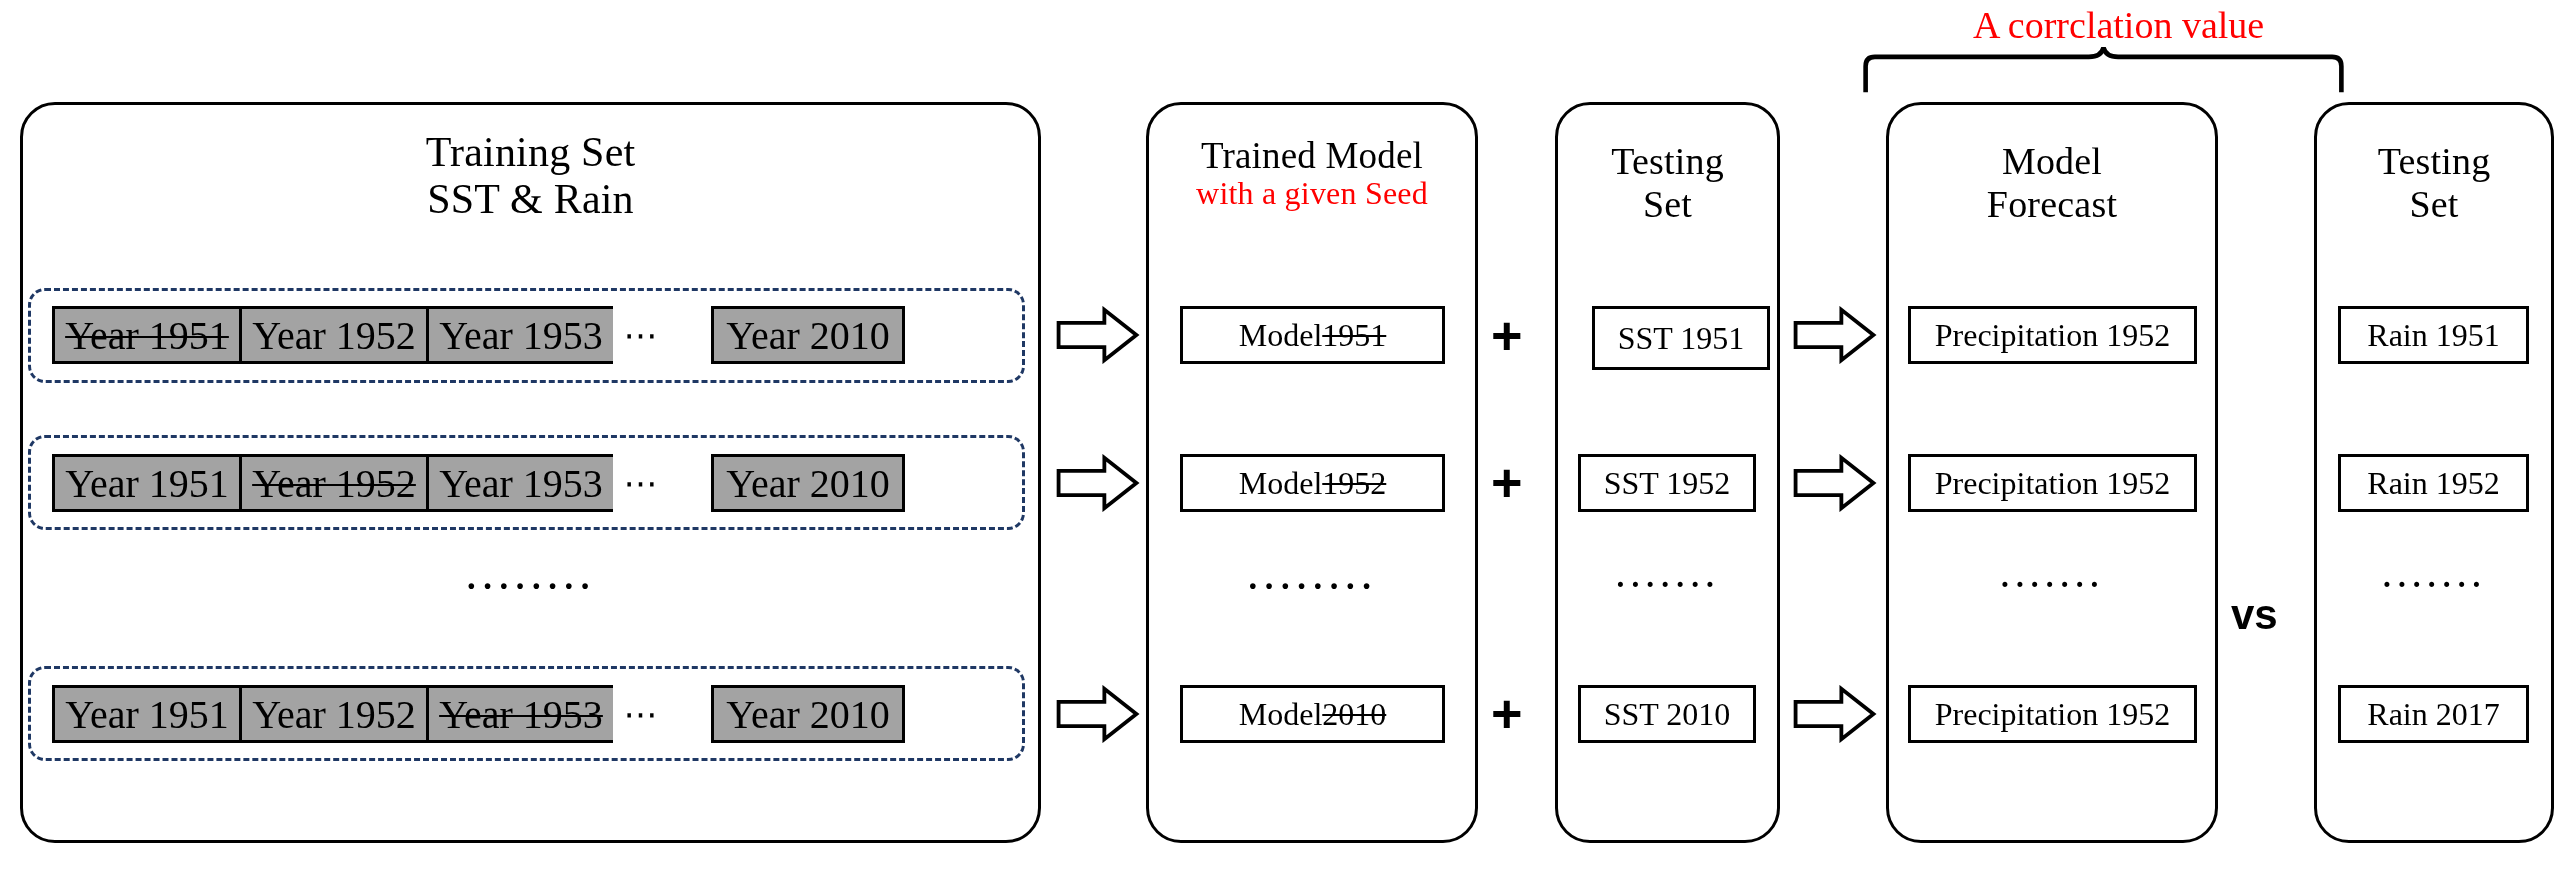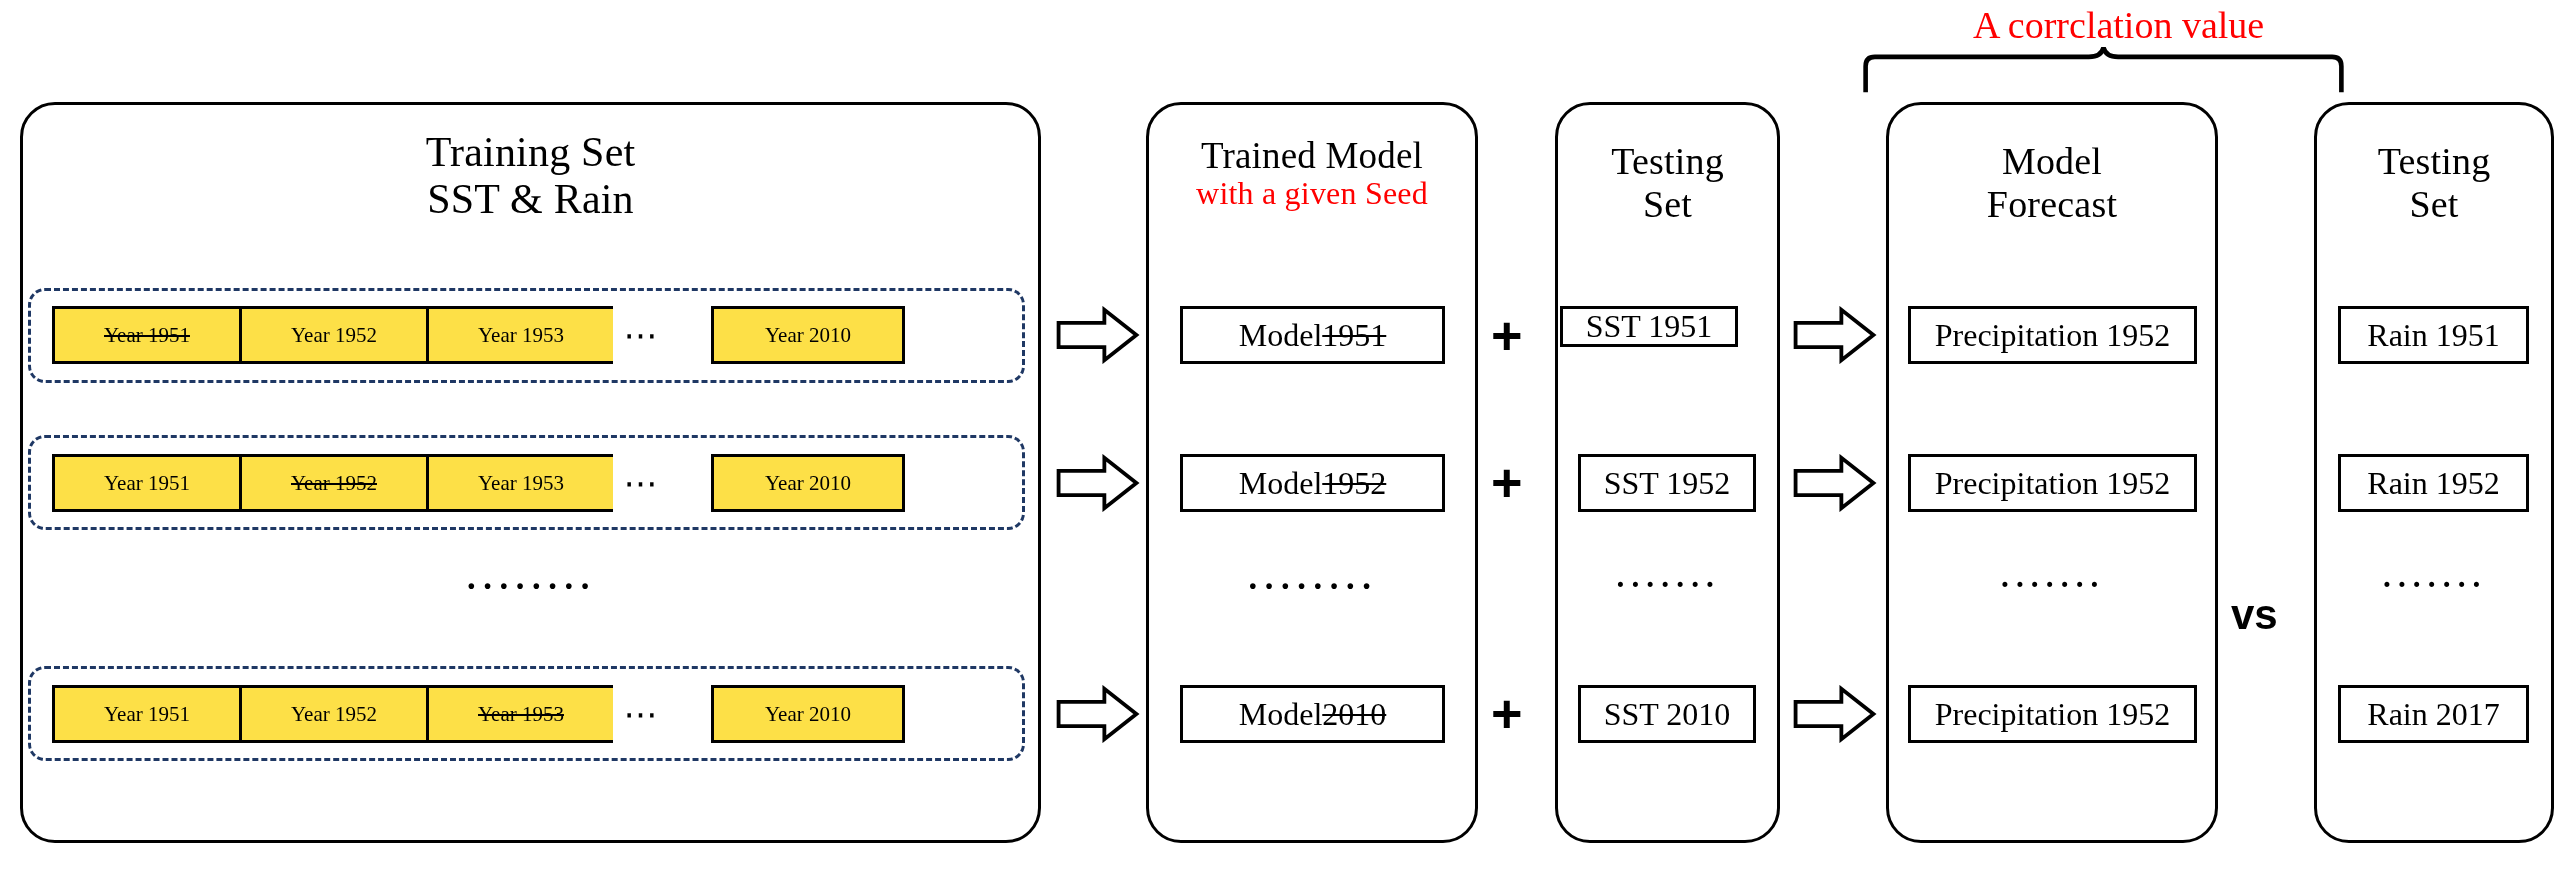--- a/index.html
+++ b/index.html
@@ -13,22 +13,22 @@
 
   .panel-title{position:absolute;left:0;right:0;text-align:center;line-height:1.12;
                font-size:42px;letter-spacing:0.2px;}
   .panel-title .red{color:#ff0000;display:block;}
 
   
   .dashrow{position:absolute;border:3.1px dashed #1f3864;border-radius:17px;box-sizing:border-box;background:transparent;}
 
   
   .cellstrip{position:absolute;display:flex;align-items:stretch;}
-  .cell{border:3.1px solid #000;border-right-width:0;box-sizing:border-box;background:#fde047;
-        display:flex;align-items:center;justify-content:center;font-size:21px;white-space:nowrap;}
+  .cell{border:3.1px solid #000;border-right-width:0;box-sizing:border-box;background:#a3a3a3;
+        display:flex;align-items:center;justify-content:center;font-size:40px;white-space:nowrap;}
   .cell:last-child{border-right-width:3.1px;}
   .cell.sep{border:none;background:transparent;font-size:34px;letter-spacing:3.1px;padding:0 7.7px;}
   .cell.sep + .cell{border-right-width:3.1px;border-left-width:3.1px;margin-left:40px;}
   .strike{text-decoration:line-through;text-decoration-thickness:2.3px;}
 
   
   .boxlabel{position:absolute;border:3.1px solid #000;box-sizing:border-box;background:#fff;
             display:flex;align-items:center;justify-content:center;font-size:32px;white-space:nowrap;}
 
   
@@ -169,21 +169,21 @@
   <div class="plus" style="left:1491px;top:455px;">+</div>
   <div class="plus" style="left:1491px;top:686px;">+</div>
 
   <div class="panel" style="left:1555px;top:102px;width:225px;height:741px;"></div>
 
   <div class="panel-title" style="left:1555px;top:140px;width:225px;font-size:38px;">
     <span>Testing</span><br>
     <span>Set</span>
   </div>
 
-  <div class="boxlabel" style="left:1560px;top:306px;width:178px;height:41px;">
+  <div class="boxlabel" style="left:1592px;top:306px;width:178px;height:64px;">
     <span>SST 1951</span>
   </div>
   <div class="boxlabel" style="left:1578px;top:454px;width:178px;height:58px;">
     <span>SST 1952</span>
   </div>
   <div class="dots" style="left:1555px;top:569px;width:225px;font-size:31px;">·······</div>
   <div class="boxlabel" style="left:1578px;top:685px;width:178px;height:58px;">
     <span>SST 2010</span>
   </div>
 

